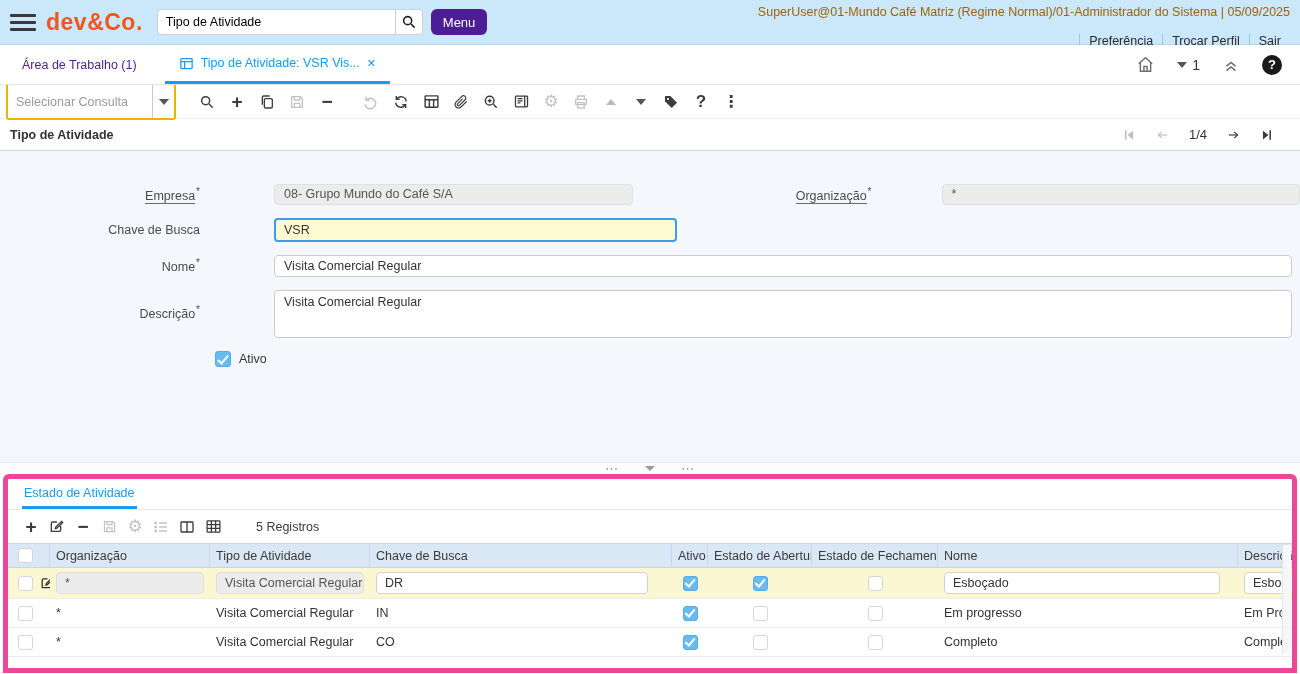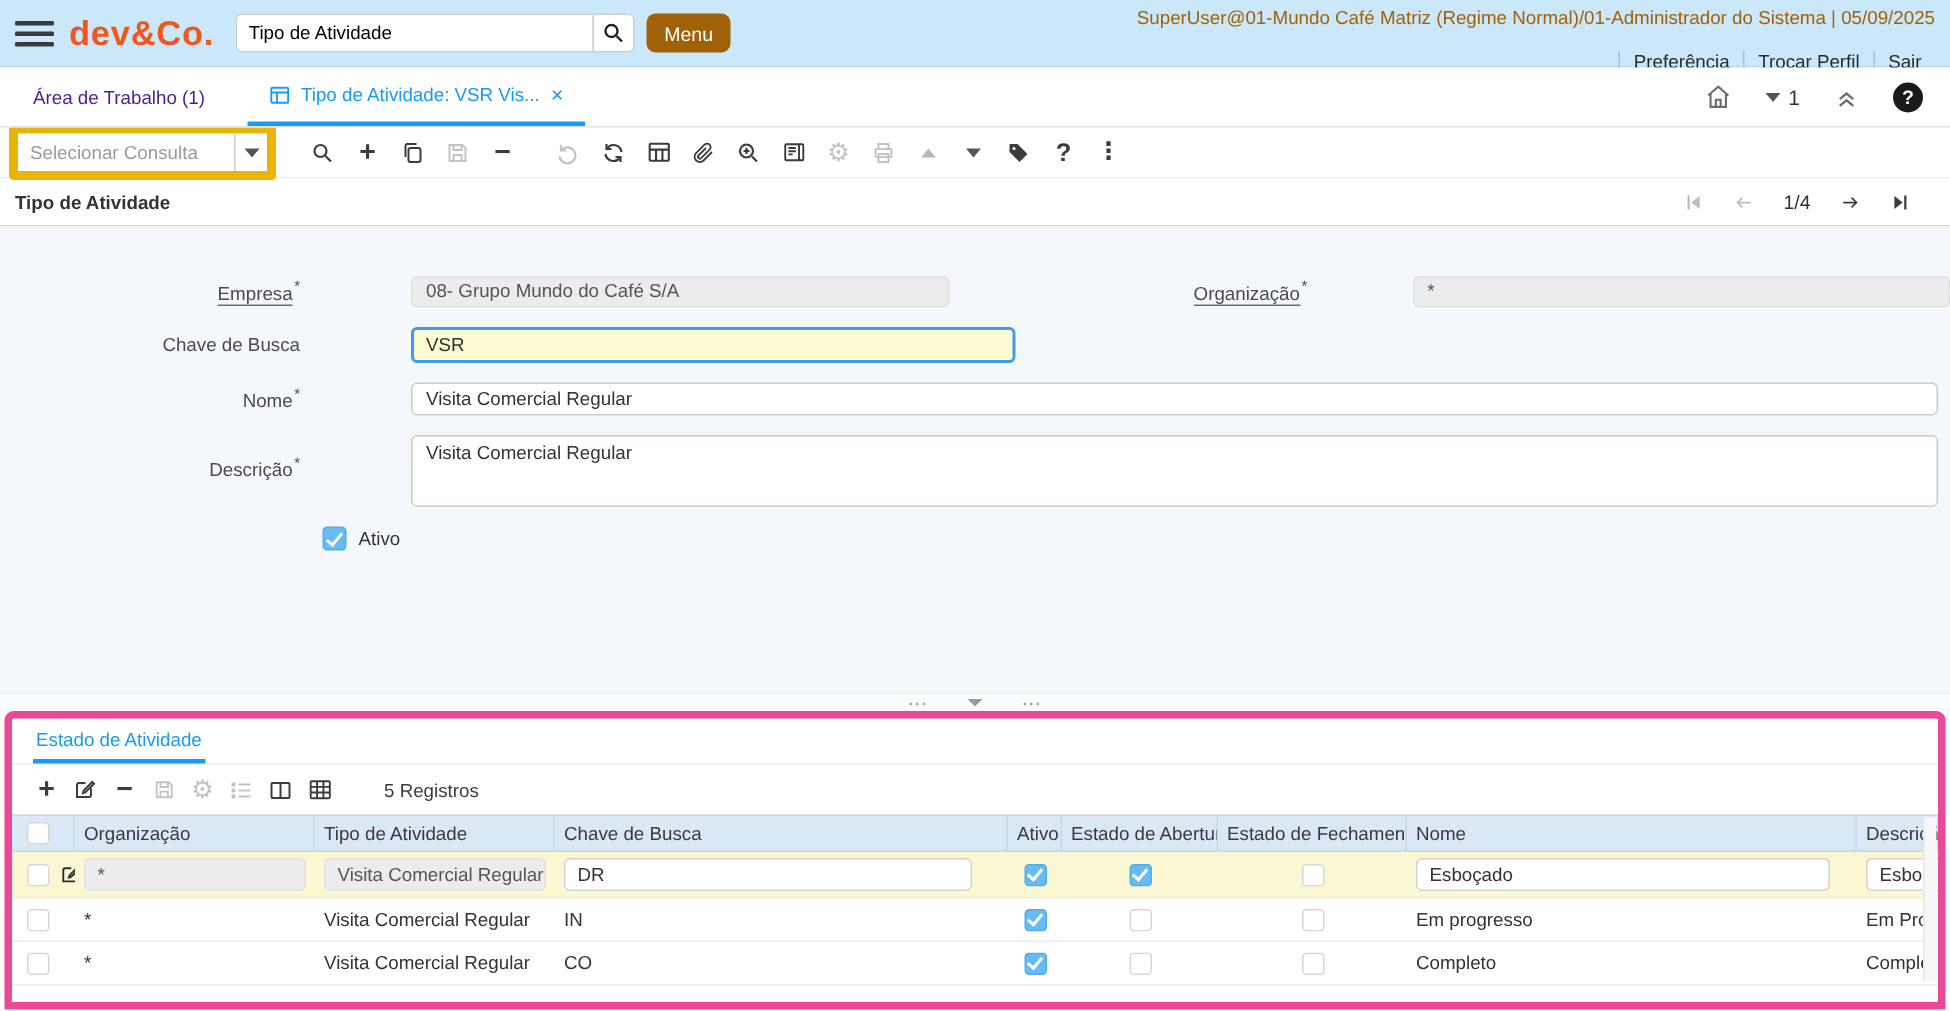--- a/index.html
+++ b/index.html
@@ -7,21 +7,21 @@
   body { font-family:"Liberation Sans","DejaVu Sans",sans-serif; font-size:12.5px; color:#333; background:#fff; }
 
   
   .topbar { height:45px; background:#cbe7fa; border-bottom:1px solid #b4d9f0; display:flex; align-items:center; padding:0 10px; position:relative; }
   .hamburger { width:26px; height:22px; display:flex; flex-direction:column; justify-content:center; gap:4px; cursor:pointer; margin-right:10px; }
   .hamburger span { display:block; height:3px; background:#3a3a3a; border-radius:1px; }
   .logo { color:#f0561d; font-weight:bold; font-size:23px; letter-spacing:0.5px; margin-right:14px; }
   .hsearch { display:flex; align-items:stretch; height:26px; }
   .hsearch input { width:238px; border:1px solid #cfcfcf; border-right:none; border-radius:4px 0 0 4px; padding:0 8px; font-size:12.5px; font-family:inherit; outline:none; background:#fff; }
   .hsearch .sbtn { width:28px; background:#fff; border:1px solid #cfcfcf; border-radius:0 4px 4px 0; display:flex; align-items:center; justify-content:center; color:#222; cursor:pointer; }
-  .menu-btn { margin-left:8px; background:#a16207; color:#fff; border:none; border-radius:6px; height:26px; padding:0 12px; font-size:13px; font-family:inherit; cursor:pointer; }
+  .menu-btn { margin-left:8px; background:#4c1d95; color:#fff; border:none; border-radius:6px; height:26px; padding:0 12px; font-size:13px; font-family:inherit; cursor:pointer; }
   .topbar-right { position:absolute; right:10px; top:4px; text-align:right; }
   .userinfo { font-size:12.5px; color:#a16207; line-height:17px; }
   .toplinks { margin-top:13px; font-size:12.5px; color:#2b2b2b; display:flex; justify-content:flex-end; align-items:center; }
   .toplinks a { color:#2b2b2b; text-decoration:none; padding:0 9px; border-left:1px solid #9fc4dd; cursor:pointer; }
 
   
   .tabbar { height:40px; background:#fff; border-bottom:1px solid #e4e4e4; display:flex; align-items:center; padding:0 8px; position:relative; }
   .wtab { color:#4c1d95; padding:0 14px; height:100%; display:flex; align-items:center; cursor:pointer; }
   .atab { color:#189af5; height:100%; display:flex; align-items:center; gap:7px; padding:0 14px; border-bottom:3px solid #189af5; cursor:pointer; margin-left:14px; }
   .atab svg { stroke:#189af5; }
@@ -29,21 +29,21 @@
   .tabbar-right { position:absolute; right:18px; display:flex; align-items:center; gap:22px; }
   .tb-ic { color:#6d6d6d; display:flex; align-items:center; cursor:pointer; }
   .desk { display:flex; align-items:center; gap:5px; color:#333; font-size:14px; cursor:pointer; }
   .caret-down { width:0; height:0; border-left:5px solid transparent; border-right:5px solid transparent; border-top:6px solid #555; display:inline-block; }
   .caret-up { width:0; height:0; border-left:5px solid transparent; border-right:5px solid transparent; border-bottom:6px solid #b9b9b9; display:inline-block; }
   .helpdot { width:20px; height:20px; border-radius:50%; background:#1a1a1a; color:#fff; display:flex; align-items:center; justify-content:center; font-weight:bold; font-size:13px; cursor:pointer; }
   .g-q::before { content:"?"; }
 
   
   .toolbar { height:34px; background:#fff; border-bottom:1px solid #ececec; display:flex; align-items:center; padding:0 6px; }
-  .combo { display:flex; height:37px; border:6px solid #eab308; border-radius:3px; overflow:hidden; margin-right:16px; }
+  .combo { display:flex; height:37px; border:2px solid #eab308; border-radius:3px; overflow:hidden; margin-right:16px; }
   .combo input { width:144px; border:none; outline:none; padding:0 8px; font-size:12.5px; font-family:inherit; color:#333; }
   .combo input::placeholder { color:#9a9a9a; }
   .combo .cbtn { width:22px; border-left:1px solid #ccc; background:#fff; display:flex; align-items:center; justify-content:center; cursor:pointer; }
   .ibtn { width:30px; height:28px; display:flex; align-items:center; justify-content:center; color:#3c3c3c; cursor:pointer; flex:0 0 auto; }
   .ibtn.dis { color:#c3c3c3; cursor:default; }
   .ibtn svg { display:block; }
   .g-plus::before { content:"+"; font-size:19px; font-weight:bold; line-height:1; }
   .g-minus::before { content:"−"; font-size:19px; font-weight:bold; line-height:1; }
   .g-gear::before { content:"⚙"; font-size:17px; line-height:1; }
   .g-help::before { content:"?"; font-size:17px; font-weight:bold; line-height:1; }

